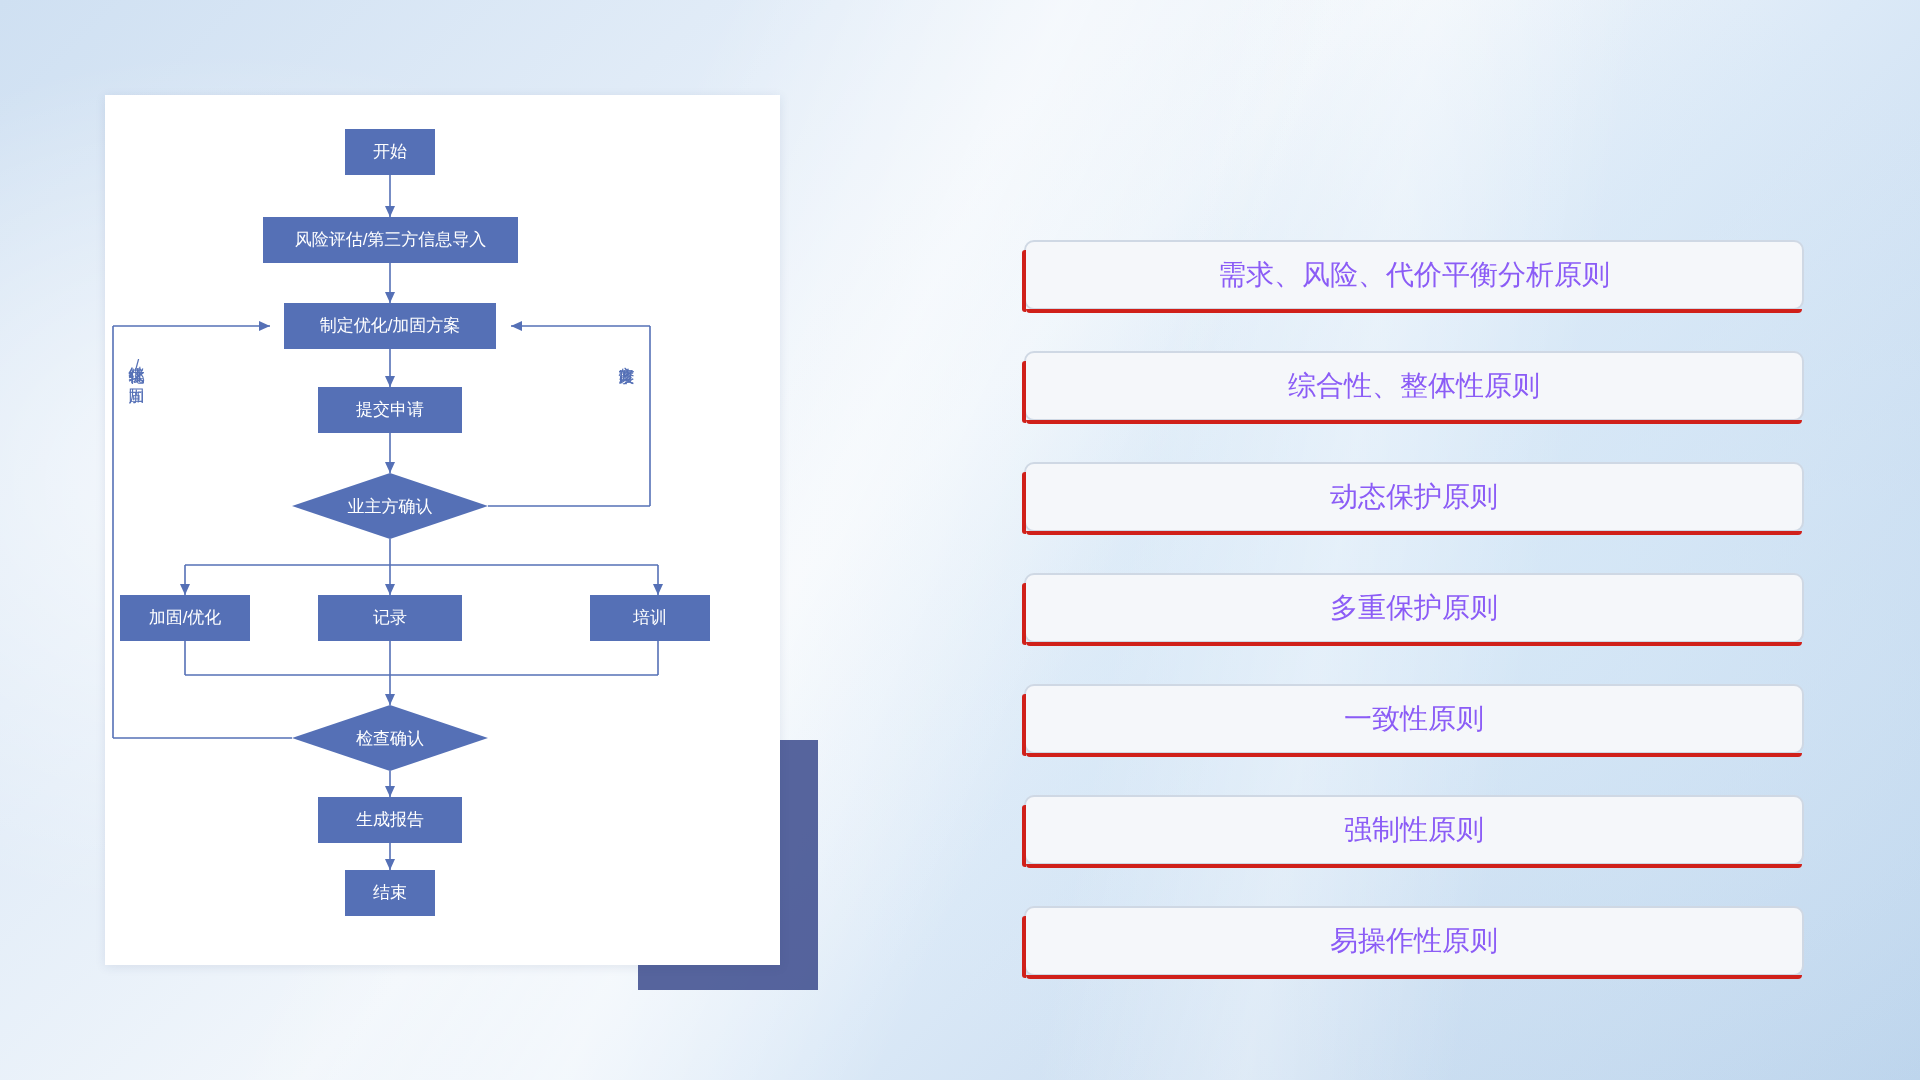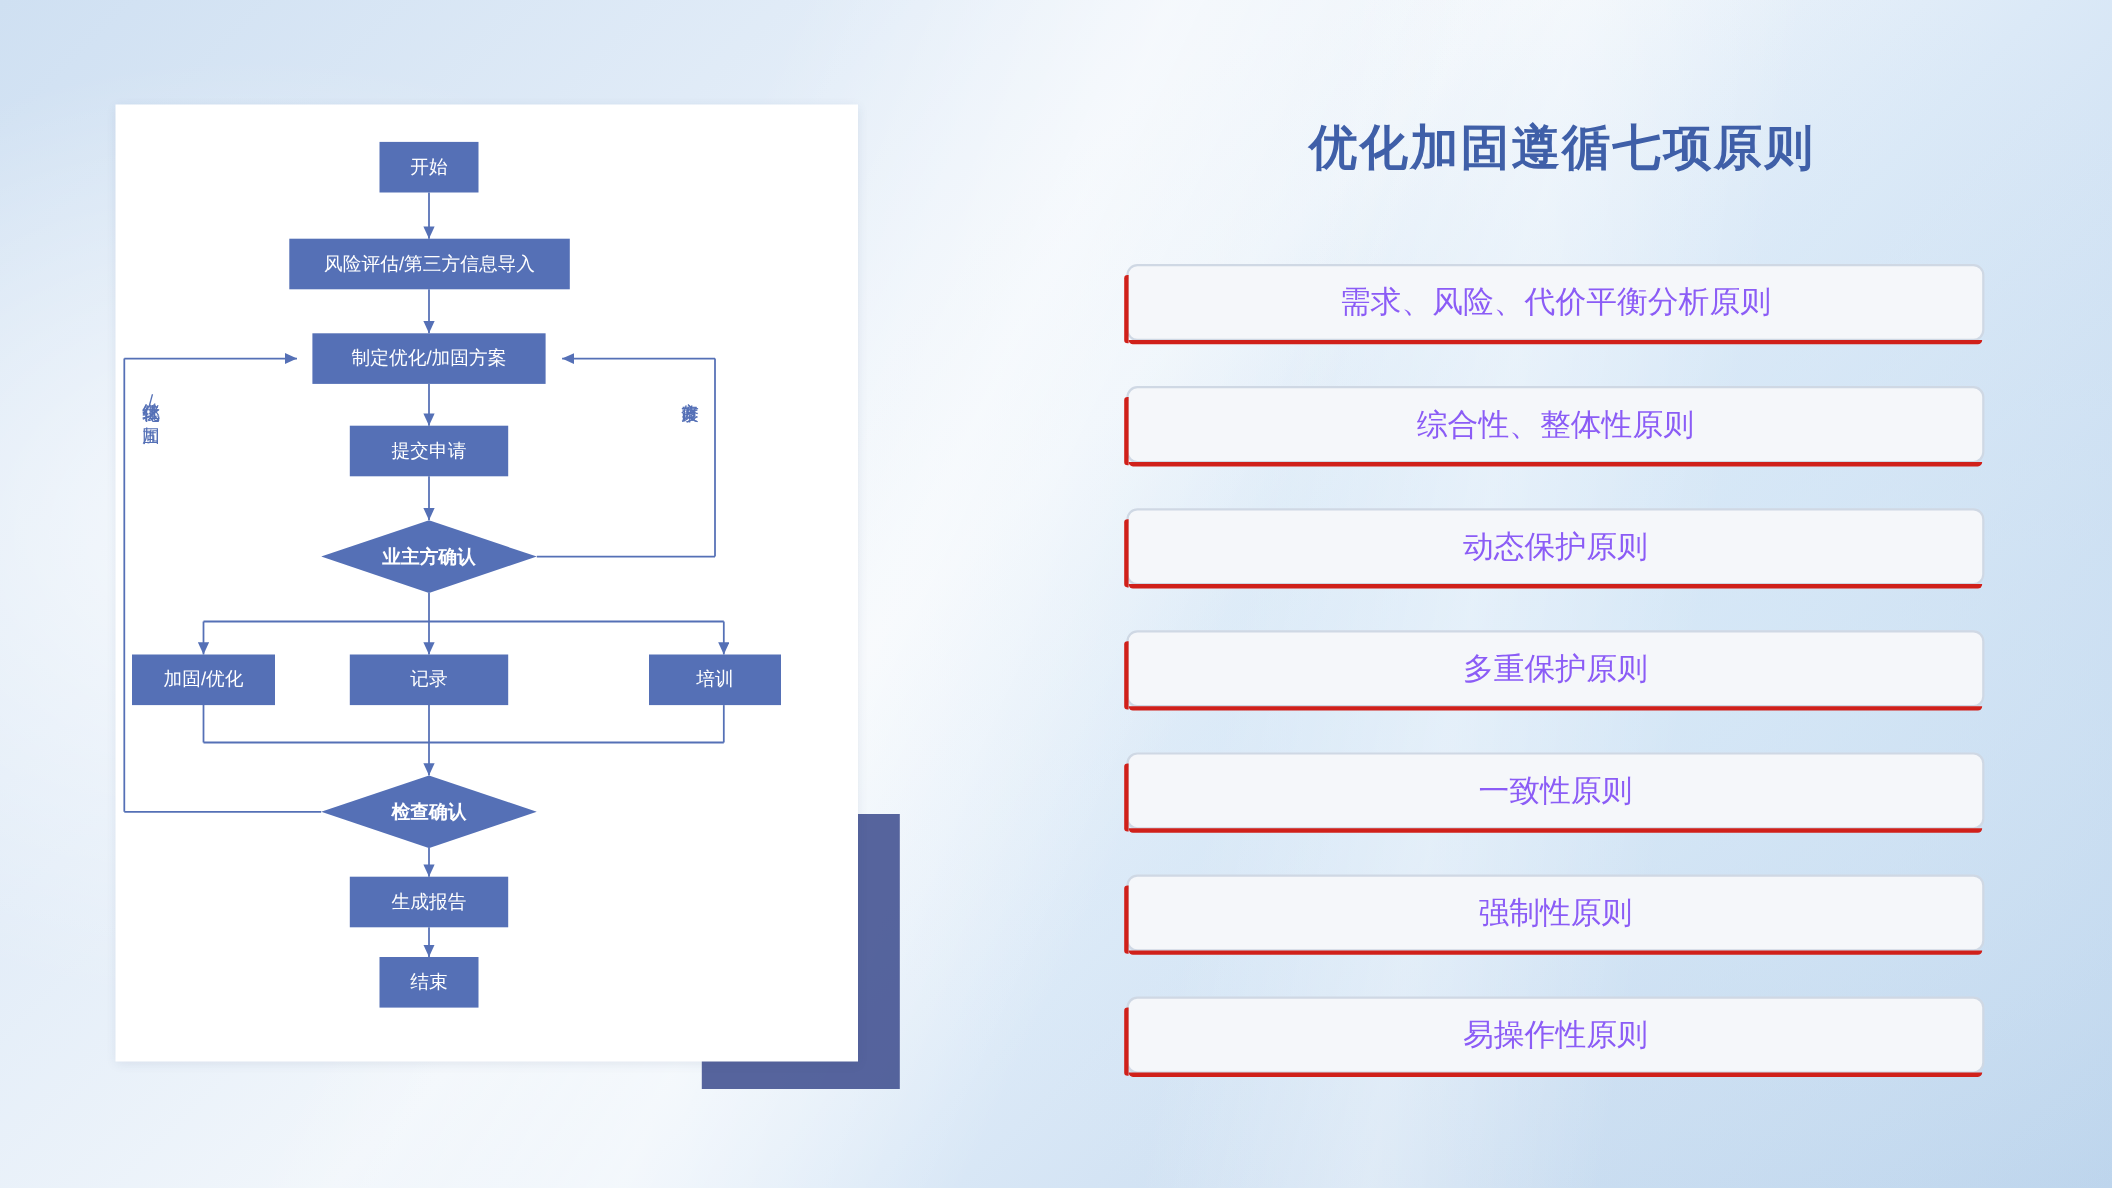--- a/index.html
+++ b/index.html
@@ -64,21 +64,20 @@
     display: flex;
     align-items: center;
     justify-content: center;
     text-align: center;
     box-sizing: border-box;
     padding: 0 8px;
     white-space: nowrap;
   }
   .diamond-wrap {
     position: absolute;
-    font-weight: bold;
   }
   .diamond {
     position: absolute;
     left: 0; top: 0;
     width: 100%;
     height: 100%;
   }
   .diamond-label {
     position: absolute;
     left: 0; top: 0;
@@ -260,21 +259,20 @@
         <span>结束</span>
       </div>
 
       <div class="sidelabel" style="left:22px; top:258px; height:190px;">继续优化/加固</div>
 
       <div class="sidelabel" style="left:512px; top:258px; height:130px;">方案修改</div>
 
     </div>
   </div>
 
-  <div id="right-title">优化加固遵循七项原则</div>
 
   <div class="principle" style="top:240px;">
     <span>需求、风险、代价平衡分析原则</span>
   </div>
   <div class="principle" style="top:351px;justify-content:center;">
     <span>综合性、整体性原则</span>
   </div>
   <div class="principle" style="top:462px;">
     <span>动态保护原则</span>
   </div>

